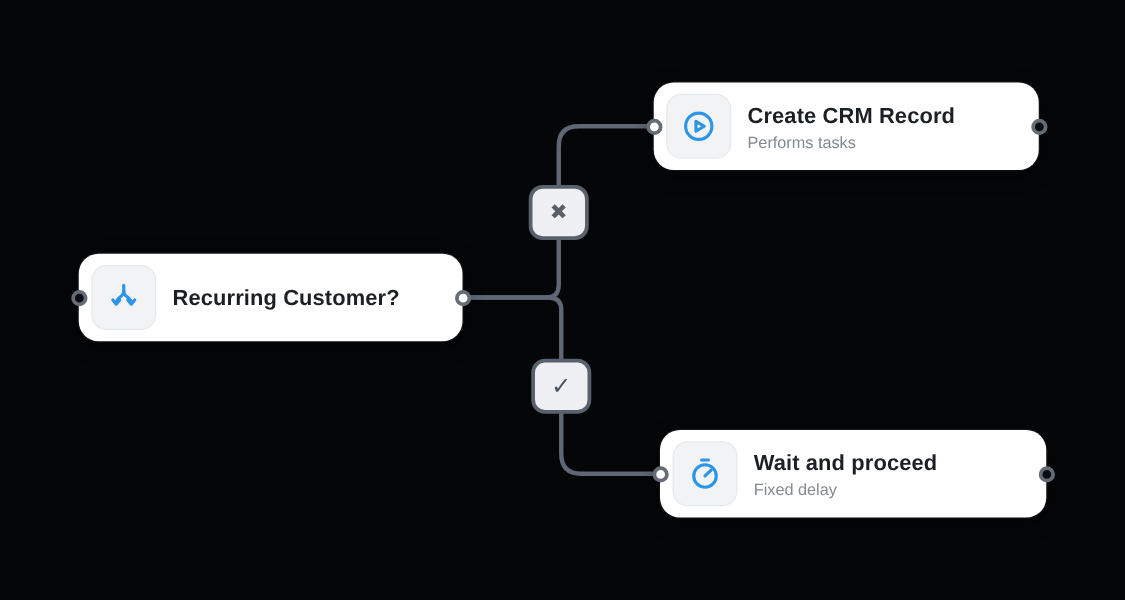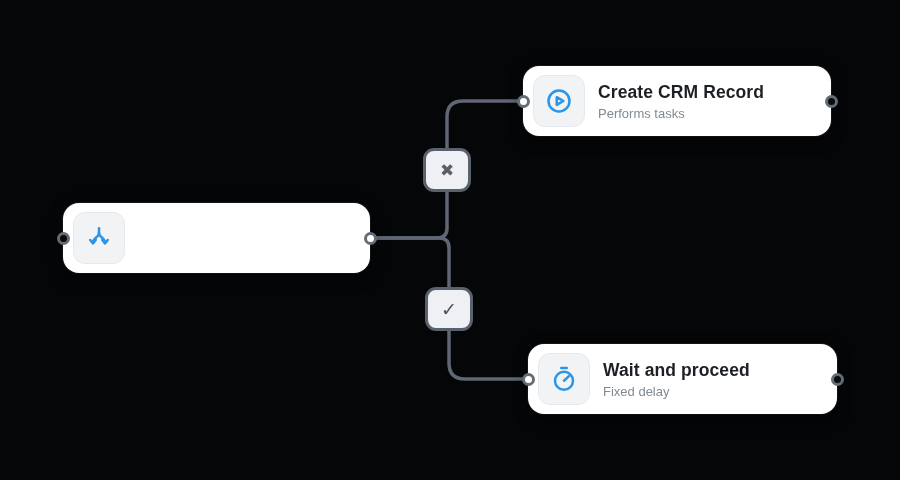--- a/index.html
+++ b/index.html
@@ -97,20 +97,21 @@
     <div class="icon-box">
       <svg viewBox="0 0 24 24">
         <path d="M12 4.2 V8"></path>
         <path d="M12 8 C12 12 7.2 11.4 7.2 15.8"></path>
         <path d="M12 8 C12 12 16.8 11.4 16.8 15.8"></path>
         <path d="M5 13.6 L7.2 16.3 L9.4 13.6"></path>
         <path d="M14.6 13.6 L16.8 16.3 L19 13.6"></path>
       </svg>
     </div>
     <div class="node-text">
+      <div class="node-title">Recurring Customer?</div>
     </div>
   </div>
 
   <div class="node node-wait">
     <div class="icon-box">
       <svg viewBox="0 0 24 24">
         <path d="M9.8 3.2 H14.2"></path>
         <circle cx="12" cy="13.4" r="7.2"></circle>
         <path d="M12 13.4 L15.9 9.7"></path>
       </svg>

